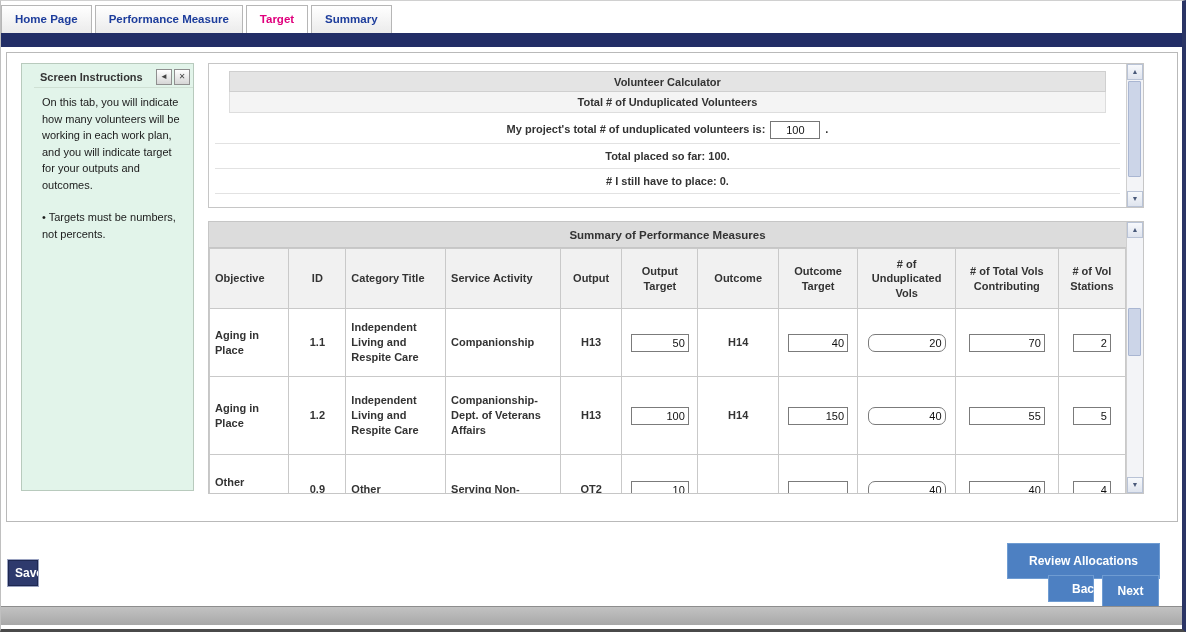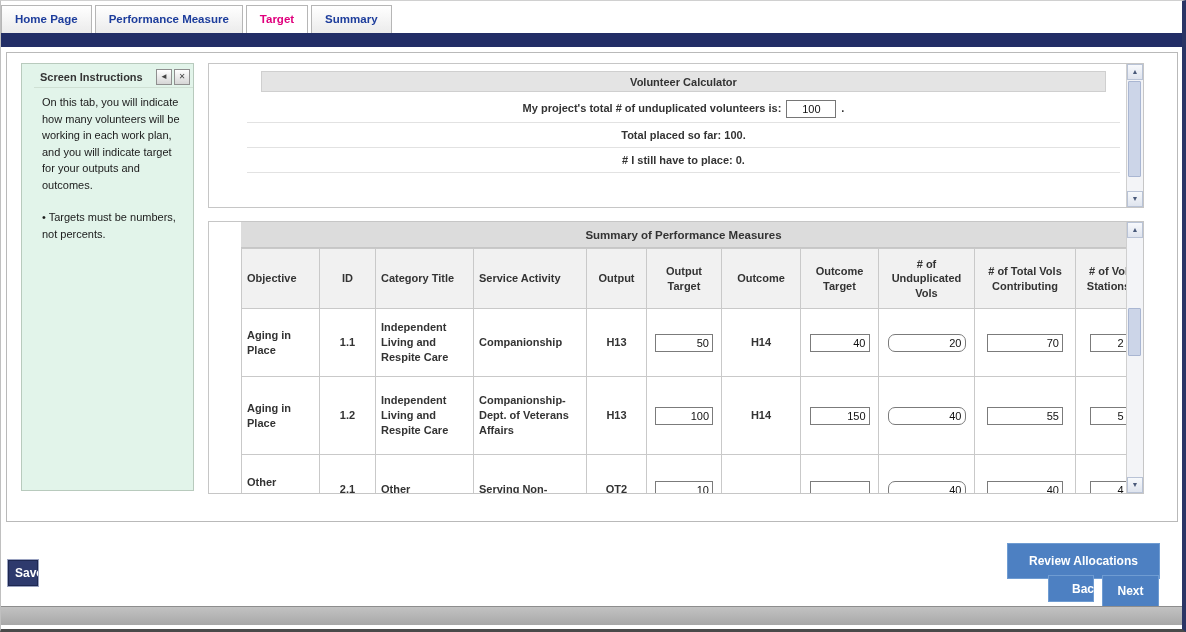--- a/index.html
+++ b/index.html
@@ -30,21 +30,21 @@
   .ins-header { height: 24px; display: flex; align-items: center; padding: 2px 3px 0 6px; border-bottom: 1px solid #cfe0d4; }
   .ins-title { font-weight: bold; font-size: 11px; color: #333; flex: 1; }
   .mini-btn { width: 16px; height: 16px; border: 1px solid #8f8f8f; background: linear-gradient(#ffffff, #d6d6d6); font-size: 8px; line-height: 13px; color: #444; margin-left: 2px; padding: 0; cursor: pointer; }
   .ins-body { padding: 6px 8px; font-size: 11px; color: #1a1a1a; line-height: 1.5; }
   .ins-body p { margin: 0 0 16px 0; }
 
   
   .panel { position: absolute; border: 1px solid #c6c6c6; background: #fff; display: flex; }
   .panel.calc { left: 201px; top: 10px; width: 936px; height: 145px; }
   .panel.summary { left: 201px; top: 168px; width: 936px; height: 273px; }
-  .panel-content { flex: 1 1 auto; overflow: hidden; position: relative; margin-left: 32px; }
+  .panel-content { flex: 1 1 auto; overflow: hidden; position: relative; }
 
   
   .calc-row { font-size: 11px; font-weight: bold; color: #333; text-align: center; }
   .calc-title { background: #e4e4e4; border: 1px solid #cfcfcf; height: 21px; line-height: 20px; margin: 7px 20px 0 20px; }
   .calc-sub { background: #f4f4f4; border: 1px solid #dddddd; border-top: none; height: 21px; line-height: 20px; margin: 0 20px; }
   .calc-line { height: 25px; line-height: 25px; border-bottom: 1px solid #e2e2e2; margin: 0 6px; }
   .calc-line.tall { height: 29px; line-height: 29px; margin-top: 2px; }
   .calc-input { width: 50px; height: 18px; border: 1px solid #767676; font-size: 11px; text-align: center; margin: 0 5px; vertical-align: middle; font-weight: normal; color: #111; font-family: inherit; }
 
   
@@ -101,20 +101,21 @@
       </div>
       <div class="ins-body">
         <p>On this tab, you will indicate how many volunteers will be working in each work plan, and you will indicate target for your outputs and outcomes.</p>
         <p>• Targets must be numbers, not percents.</p>
       </div>
     </div>
 
     <div class="panel calc">
       <div class="panel-content">
         <div class="calc-row calc-title">Volunteer Calculator</div>
+        <div class="calc-row calc-sub">Total # of Unduplicated Volunteers</div>
         <div class="calc-row calc-line tall">
           <span>My project's total # of unduplicated volunteers is:</span><input class="calc-input" value="100" style=""><span>.</span>
         </div>
         <div class="calc-row calc-line">Total placed so far: 100.</div>
         <div class="calc-row calc-line"># I still have to place: 0.</div>
       </div>
       <div class="scrollbar">
         <div class="sb-btn">▲</div>
         <div class="sb-track">
           <div class="sb-thumb thumb-calc"></div>
@@ -177,21 +178,21 @@
               <td>H13</td>
               <td><input class="num-input w58" value="100" style=""></td>
               <td>H14</td>
               <td><input class="num-input w60" value="150" style=""></td>
               <td><input class="num-input w78" value="40" style=""></td>
               <td><input class="num-input w76" value="55" style=""></td>
               <td><input class="num-input w38" value="5" style=""></td>
             </tr>
             <tr class="r3">
               <td class="al">Other Healthy</td>
-              <td>2.1</td>
+              <td>0.9</td>
               <td class="al">Other</td>
               <td class="al">Serving Non-</td>
               <td>OT2</td>
               <td><input class="num-input w58" value="10" style=""></td>
               <td></td>
               <td><input class="num-input w60" value="" style=""></td>
               <td><input class="num-input w78" value="40" style=""></td>
               <td><input class="num-input w76" value="40" style=""></td>
               <td><input class="num-input w38" value="4" style=""></td>
             </tr>

